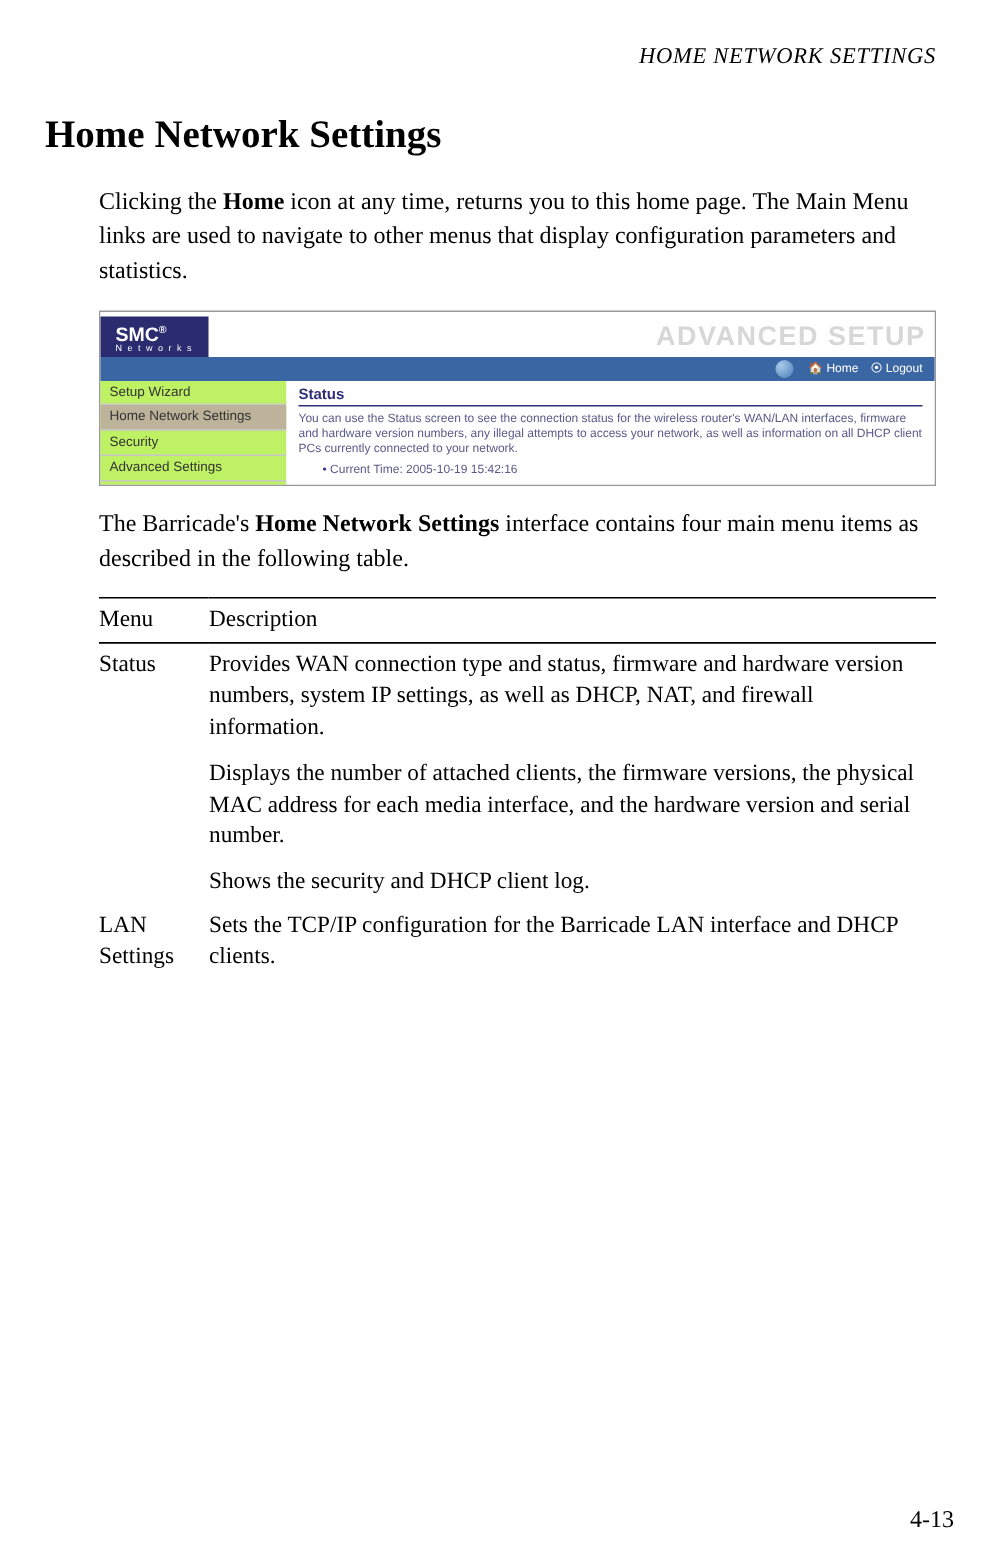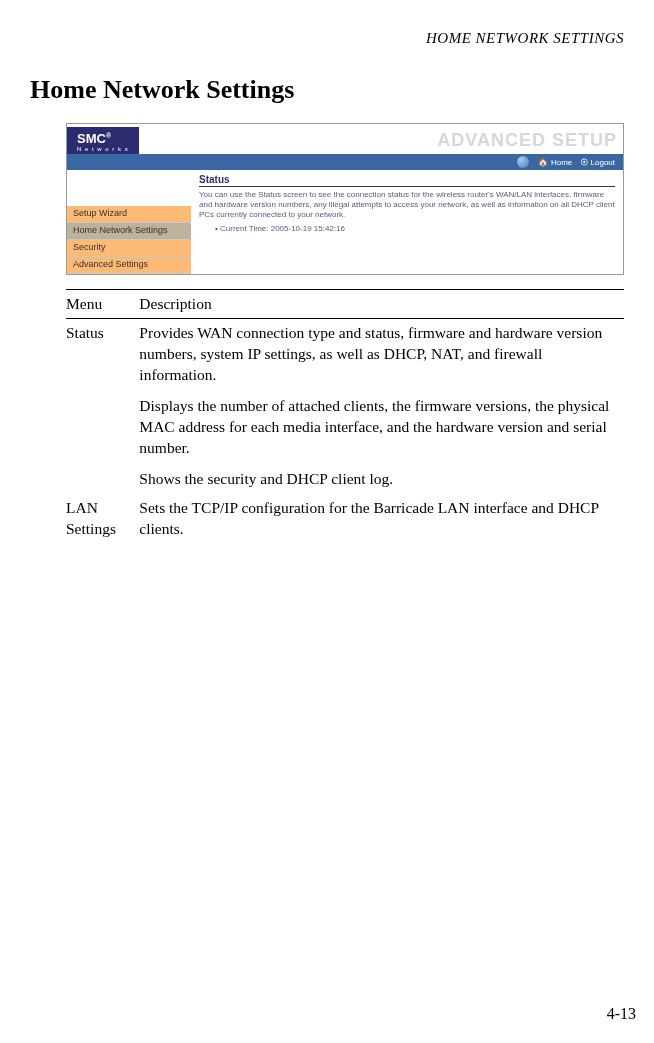--- a/index.html
+++ b/index.html
@@ -81,24 +81,23 @@
     padding-left: 44px;
   }
   .ss-bluebar .globe {
     width: 12px; height: 12px; border-radius: 50%;
     background: radial-gradient(circle at 30% 30%, #a9c9e8, #4a7db8);
     display:inline-block; margin-right:2px;
   }
   .ss-body { display: flex; }
   .ss-sidebar {
     width: 124px;
-    background: #fdba74;
+    background: #bef264;
     font-size: 9px;
     color: #333;
-    margin-top: 36px;
   }
   .ss-sidebar div {
     padding: 3px 6px;
     border-bottom: 1px solid #c8c8c8;
     line-height: 1.1;
   }
   .ss-sidebar div.sel { background: #bdb29a; }
   .ss-main {
     flex: 1;
     background: #fff;
@@ -154,20 +153,23 @@
   }
 </style>
 </head>
 <body>
 
 <div class="page">
   <div class="running-header">HOME NETWORK SETTINGS</div>
 
   <h1 class="page-title">Home Network Settings</h1>
 
+  <p class="intro">
+    <span>Clicking the </span><b>Home</b><span> icon at any time, returns you to this home page. The Main Menu links are used to navigate to other menus that display configuration parameters and statistics.</span>
+  </p>
 
   <div class="screenshot">
     <div class="ss-topbar">
       <div class="ss-logo">
         <span>SMC</span><sup style="font-size:7px">®</sup>
         <small>N e t w o r k s</small>
       </div>
       <div class="ss-adv">ADVANCED SETUP</div>
     </div>
     <div class="ss-bluebar">
@@ -183,20 +185,23 @@
         <div>Advanced Settings</div>
       </div>
       <div class="ss-main">
         <div class="ss-status-title">Status</div>
         <div class="ss-desc">You can use the Status screen to see the connection status for the wireless router's WAN/LAN interfaces, firmware and hardware version numbers, any illegal attempts to access your network, as well as information on all DHCP client PCs currently connected to your network.</div>
         <div class="ss-time">Current Time: 2005-10-19 15:42:16</div>
       </div>
     </div>
   </div>
 
+  <p class="after-ss">
+    <span>The Barricade's </span><b>Home Network Settings</b><span> interface contains four main menu items as described in the following table.</span>
+  </p>
 
   <table class="menu-table">
     <thead>
       <tr>
         <th>Menu</th>
         <th>Description</th>
       </tr>
     </thead>
     <tbody id="table-body">
         <tr>

